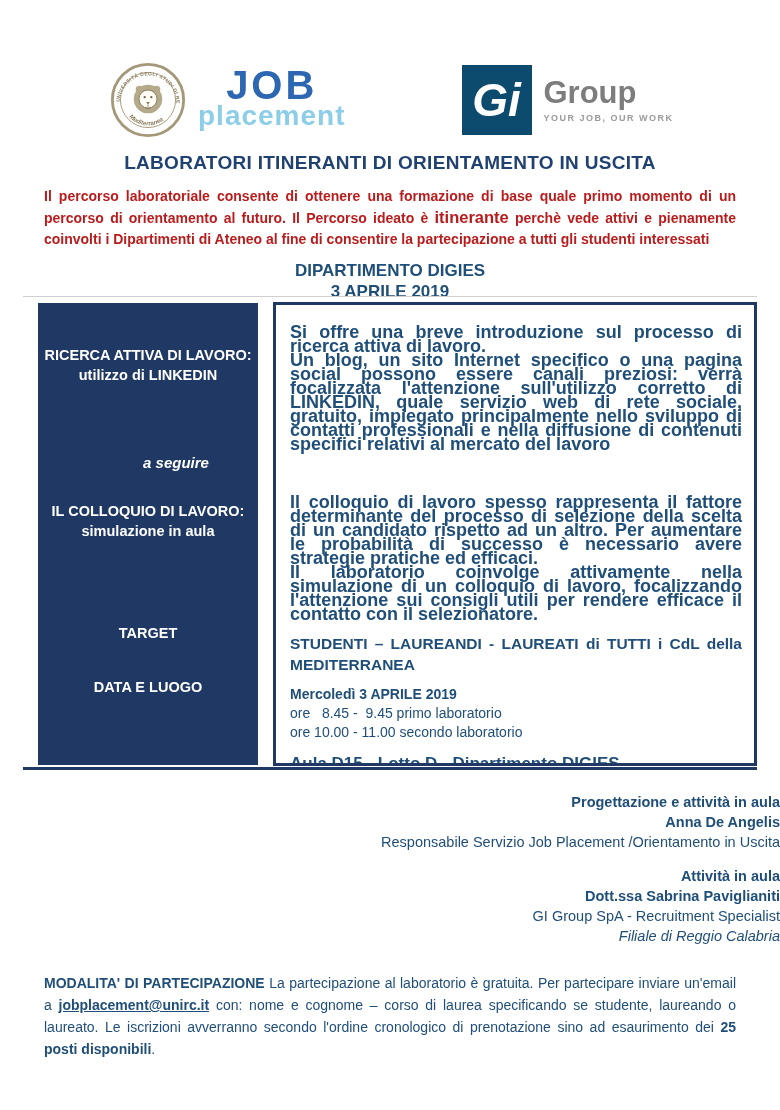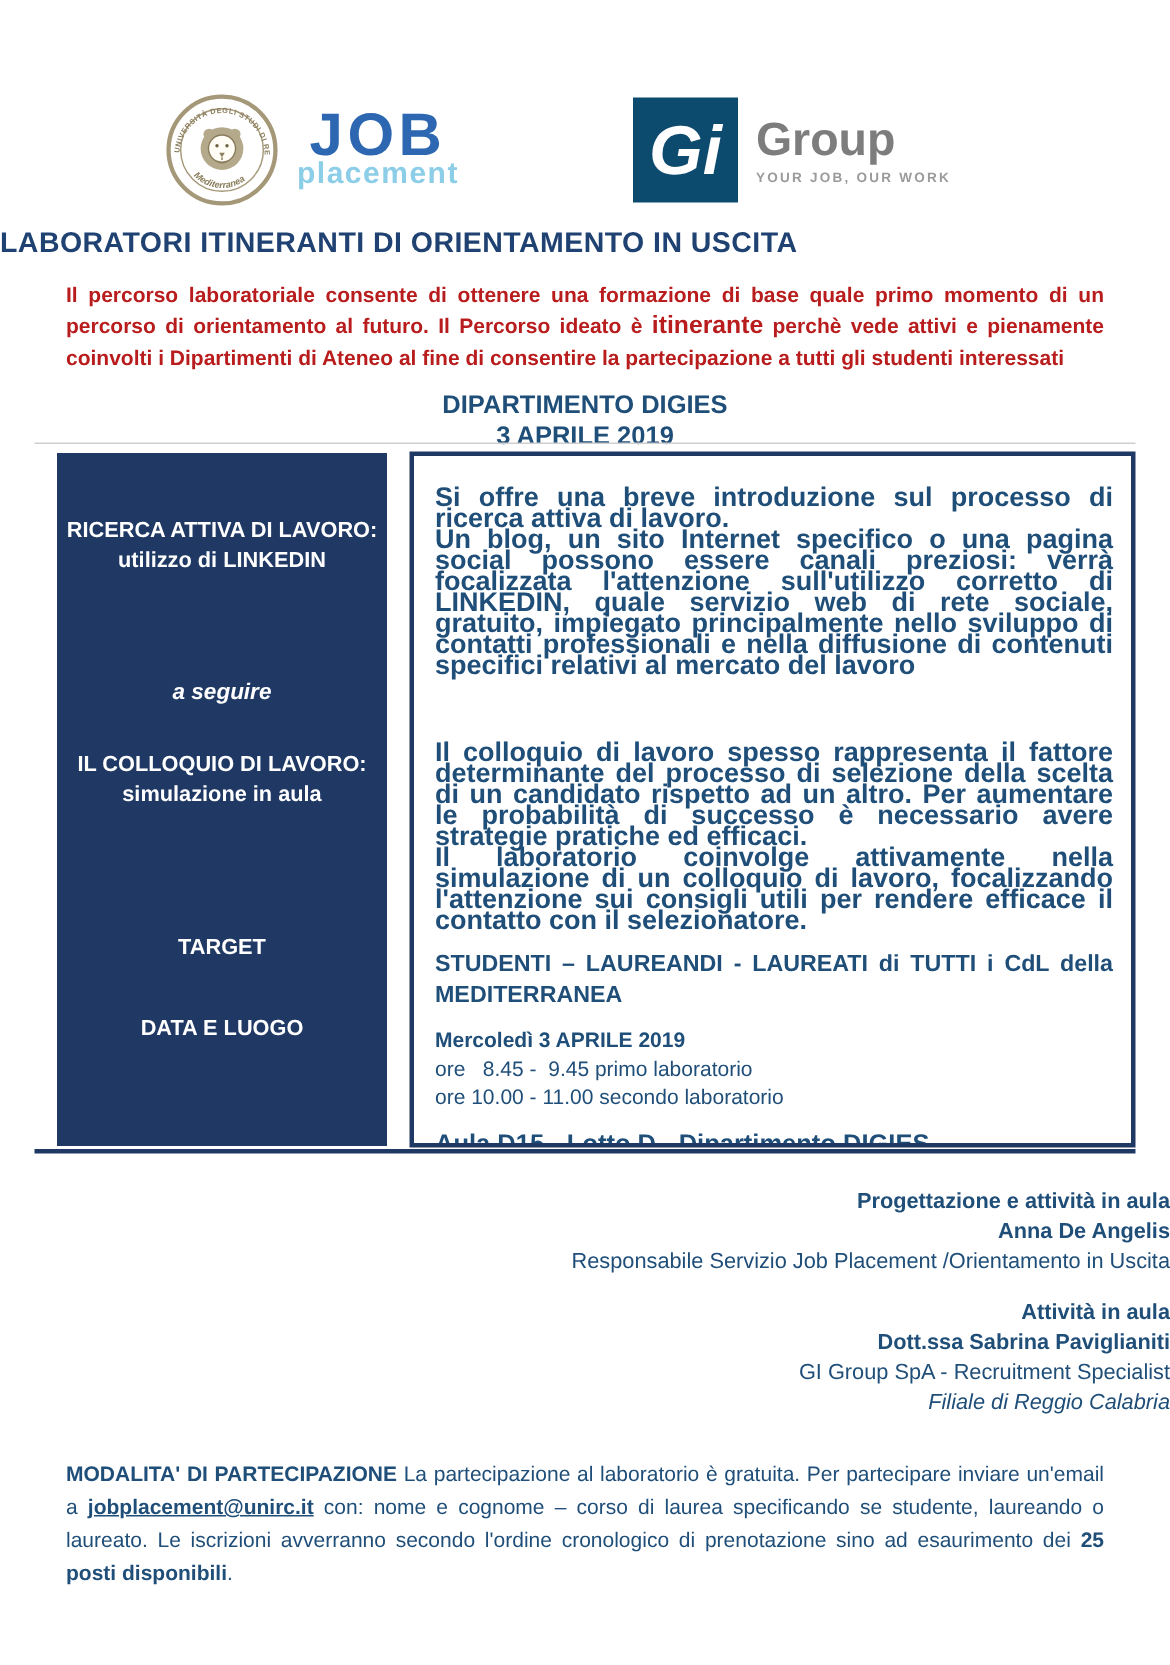--- a/index.html
+++ b/index.html
@@ -5,41 +5,41 @@
   html,body{margin:0;padding:0;background:#ffffff;}
   body{width:780px;height:1110px;font-family:"Liberation Sans",sans-serif;-webkit-font-smoothing:antialiased;}
   .page{position:relative;width:780px;height:1110px;background:#fff;overflow:hidden;}
 
   
   .logos{display:flex;align-items:center;padding-top:62px;}
   .logo-left{display:flex;align-items:center;margin-left:110px;}
   .seal{width:76px;height:76px;}
   .job-logo{margin-left:12px;display:flex;flex-direction:column;align-items:center;}
   .job-word{font-size:40px;font-weight:bold;color:#2e67b1;line-height:0.85;letter-spacing:3px;}
-  .placement-word{font-size:20px;font-weight:bold;color:#8ccde8;letter-spacing:1px;margin-top:-2px;}
+  .placement-word{font-size:28px;font-weight:bold;color:#8ccde8;letter-spacing:1px;margin-top:-2px;}
   .gi-logo{margin-left:116px;display:flex;align-items:flex-start;}
   .gi-mark{width:70px;height:70px;background:#0c4a6e;color:#fff;font-size:46px;font-weight:bold;display:flex;align-items:center;justify-content:center;font-style:italic;}
   .gi-right{margin-left:12px;padding-top:12px;}
   .gi-name{font-size:31px;font-weight:bold;color:#7d7d7d;line-height:1;}
   .gi-tagline{font-size:9px;font-weight:bold;color:#9a9a9a;letter-spacing:1.5px;margin-top:5px;}
 
   
-  .doc-title{text-align:left;color:#1f4272;font-size:19px;font-weight:bold;margin:14px 0 0;letter-spacing:0.3px;}
+  .doc-title{text-align:center;color:#1f4272;font-size:19px;font-weight:bold;margin:14px 0 0;letter-spacing:0.3px;}
   .intro{margin:12px 44px 0;color:#b91c1c;font-size:14px;font-weight:bold;text-align:justify;line-height:21px;}
   .intro .hl{font-size:16.5px;}
   .dept{text-align:center;color:#1f4e79;font-weight:bold;font-size:17px;line-height:21px;margin-top:10px;}
 
   
   .tbl{position:relative;margin:0 0 0 38px;width:719px;height:466px;}
   .tbl-top-line{position:absolute;left:-15px;right:0;top:-6px;height:1px;background:#cfcfcf;}
   .tbl-bottom-line{position:absolute;left:-15px;right:0;bottom:-2px;height:3px;background:#1f3864;}
   .side{position:absolute;left:0;top:1px;width:220px;height:462px;background:#1f3864;color:#ffffff;}
   .side-label{position:absolute;width:100%;text-align:center;font-weight:bold;font-size:14.5px;line-height:20px;}
   .pos-ricerca{top:42px;}
-  .pos-aseguire{top:150px;font-style:italic;font-size:15px;}
+  .pos-aseguire{top:150px;font-style:italic;font-size:15px;padding-left:28px;}
   .pos-colloquio{top:198px;}
   .pos-target{top:320px;}
   .pos-dataluogo{top:374px;}
 
   .cell{position:absolute;left:235px;top:0;width:484px;height:464px;border:3px solid #1f3864;box-sizing:border-box;background:#fff;color:#1f4e79;padding:20px 12px 0 14px;overflow:hidden;}
   .cp{font-size:18px;font-weight:bold;text-align:justify;line-height:14px;margin:0;white-space:pre-line;}
   .cp-colloquio{margin-top:44px;}
   .studenti{font-size:15.5px;font-weight:bold;text-align:justify;line-height:21px;margin:12px 0 0;}
   .datewrap{margin-top:10px;font-size:14px;line-height:19px;color:#1f4e79;}
   .date-title{font-weight:bold;}

